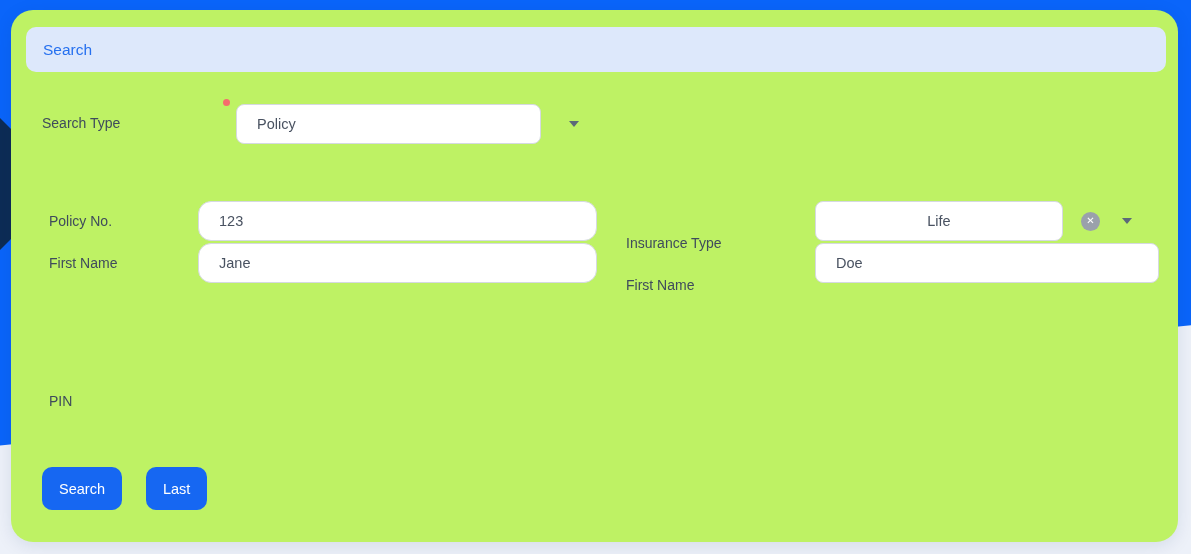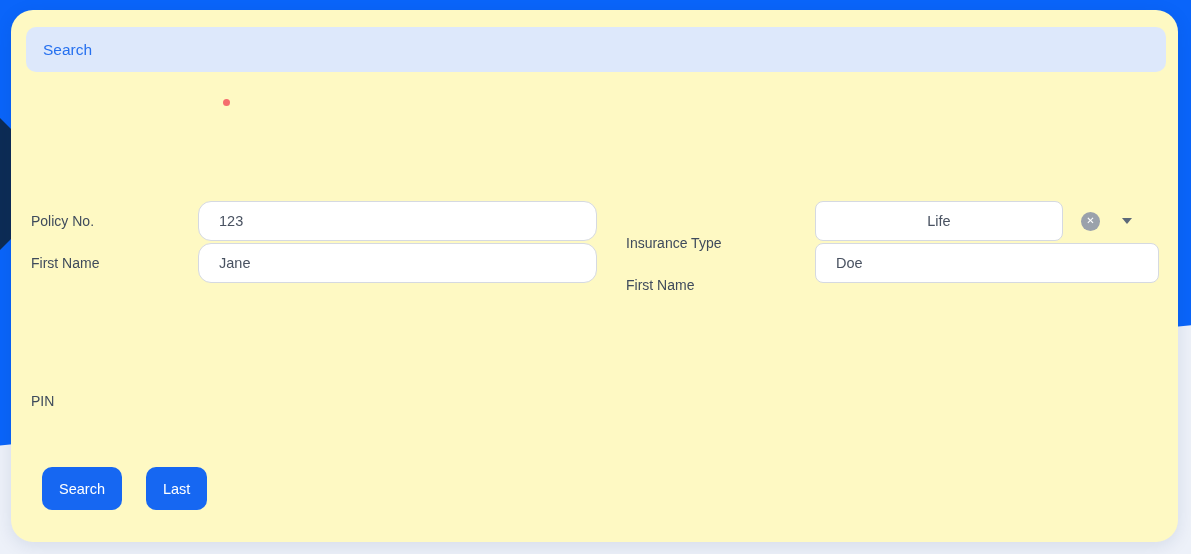--- a/index.html
+++ b/index.html
@@ -13,21 +13,21 @@
     position:absolute;inset:0;background:#0a65fa;
     clip-path:polygon(0 0,100% 0,100% 58.7%,0 80.4%);
   }
   .bg-dark-stripe{
     position:absolute;left:-132px;top:102px;width:164px;height:164px;
     background:#0d2c55;transform:rotate(45deg);
   }
   
   .card{
     position:absolute;left:11px;top:10px;width:1167px;height:532px;
-    background:#fef9c3;border-radius:22px;
+    background:#bef264;border-radius:22px;
     box-shadow:0 4px 18px rgba(10,40,90,.10);
   }
   .panel-header{
     position:absolute;left:15px;top:17px;width:1140px;height:45px;
     background:#dde8fb;border-radius:10px;
     display:flex;align-items:center;padding-left:17px;box-sizing:border-box;
     color:#2670ef;font-size:15.5px;
   }
   label.fld{color:#3f4b5c;font-size:14px;}
   .tbox{
@@ -43,21 +43,21 @@
     position:absolute;left:212px;top:89px;width:7px;height:7px;border-radius:50%;
     background:#f56d6d;
   }
   .caret{
     width:0;height:0;border-left:5.5px solid transparent;border-right:5.5px solid transparent;
     border-top:6px solid #5c6979;display:inline-block;
   }
   .caret-search-type{position:absolute;left:558px;top:17px;}
   
   .frow{position:absolute;left:0;width:100%;height:40px;display:flex;align-items:center;}
-  .frow .lbl1{width:187px;padding-left:20px;box-sizing:border-box;flex:none;}
+  .frow .lbl1{width:187px;padding-left:38px;box-sizing:border-box;flex:none;}
   .frow .in1{width:399px;flex:none;border-radius:13px;}
   .frow .sp{width:29px;flex:none;}
   .frow .lbl2{width:189px;box-sizing:border-box;flex:none;margin-top:44px;}
   .frow .in2{width:344px;flex:none;}
   .frow .in2.narrow{width:248px;text-align:center;}
   .icon-clear{
     width:19px;height:19px;border-radius:50%;background:#9aa1ab;flex:none;
     margin-left:18px;display:flex;align-items:center;justify-content:center;
     color:#ffffff;font-size:10px;line-height:1;cursor:pointer;
   }
@@ -75,20 +75,25 @@
 
 <div class="bg-blue"></div>
 <div class="bg-dark-stripe"></div>
 
 <div class="card">
 
   <div class="panel-header">
     <span>Search</span>
   </div>
 
+  <div class="row-search-type">
+    <label class="fld">Search Type</label>
+    <input class="tbox" type="text" readonly="" value="Policy" style="">
+    <span class="caret caret-search-type"></span>
+  </div>
   <span class="req-dot"></span>
 
   <div class="frow" style="top:191px">
     <label class="fld lbl1">Policy No.</label>
     <input class="tbox in1" type="text" value="123" style="">
     <span class="sp"></span>
     <label class="fld lbl2">Insurance Type</label>
     <input class="tbox in2 narrow" type="text" readonly="" value="Life" style="">
     <span class="icon-clear">✕</span>
     <span class="caret caret-ins"></span>

